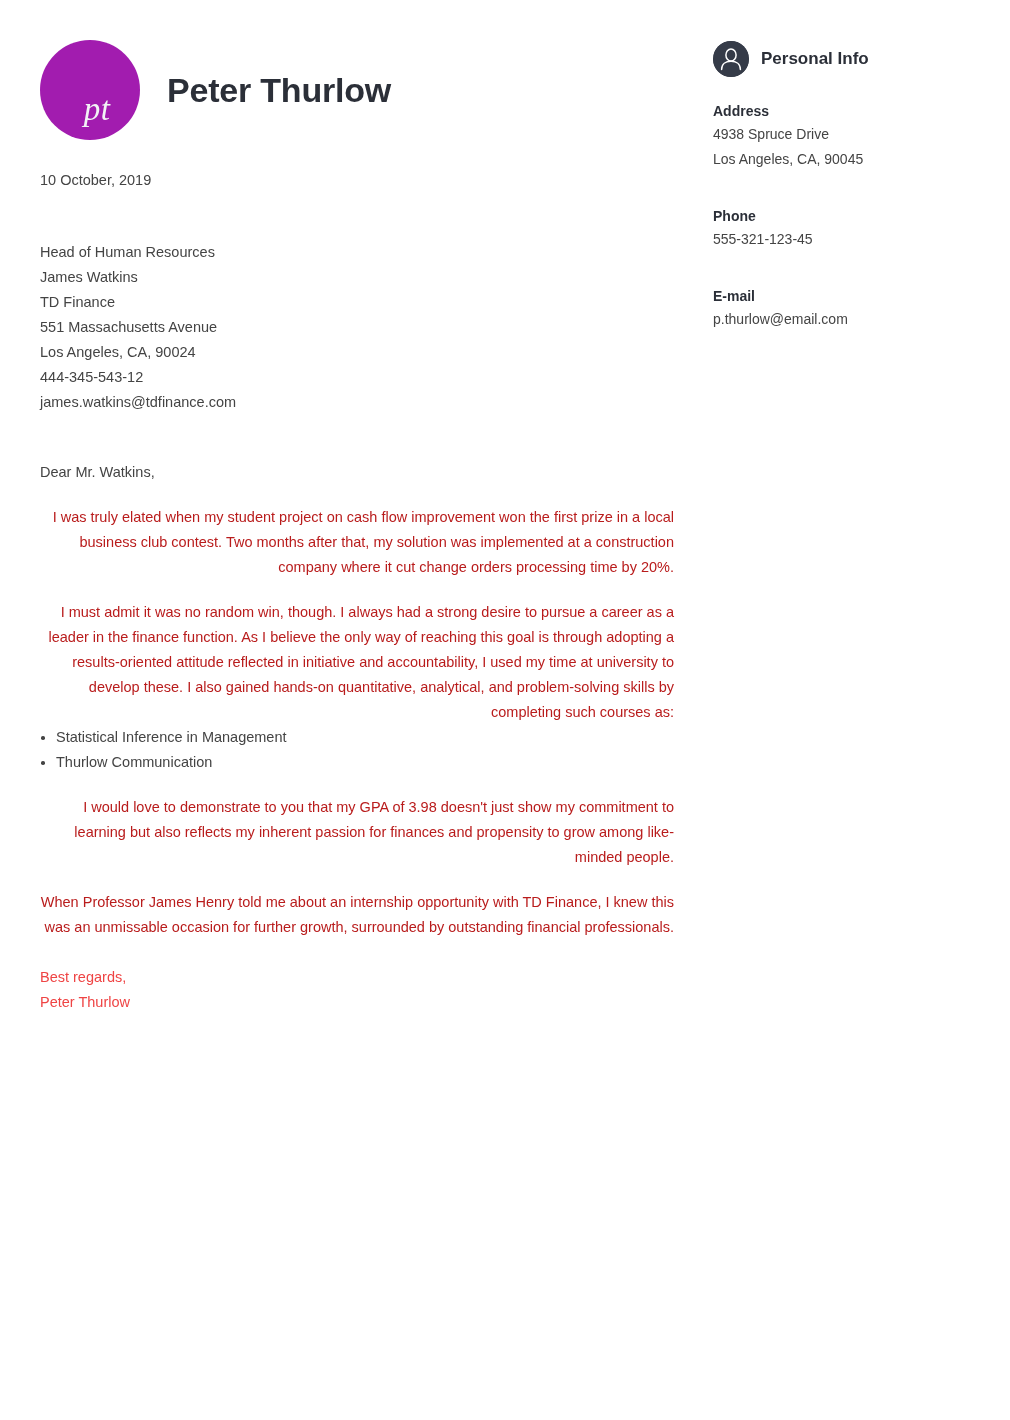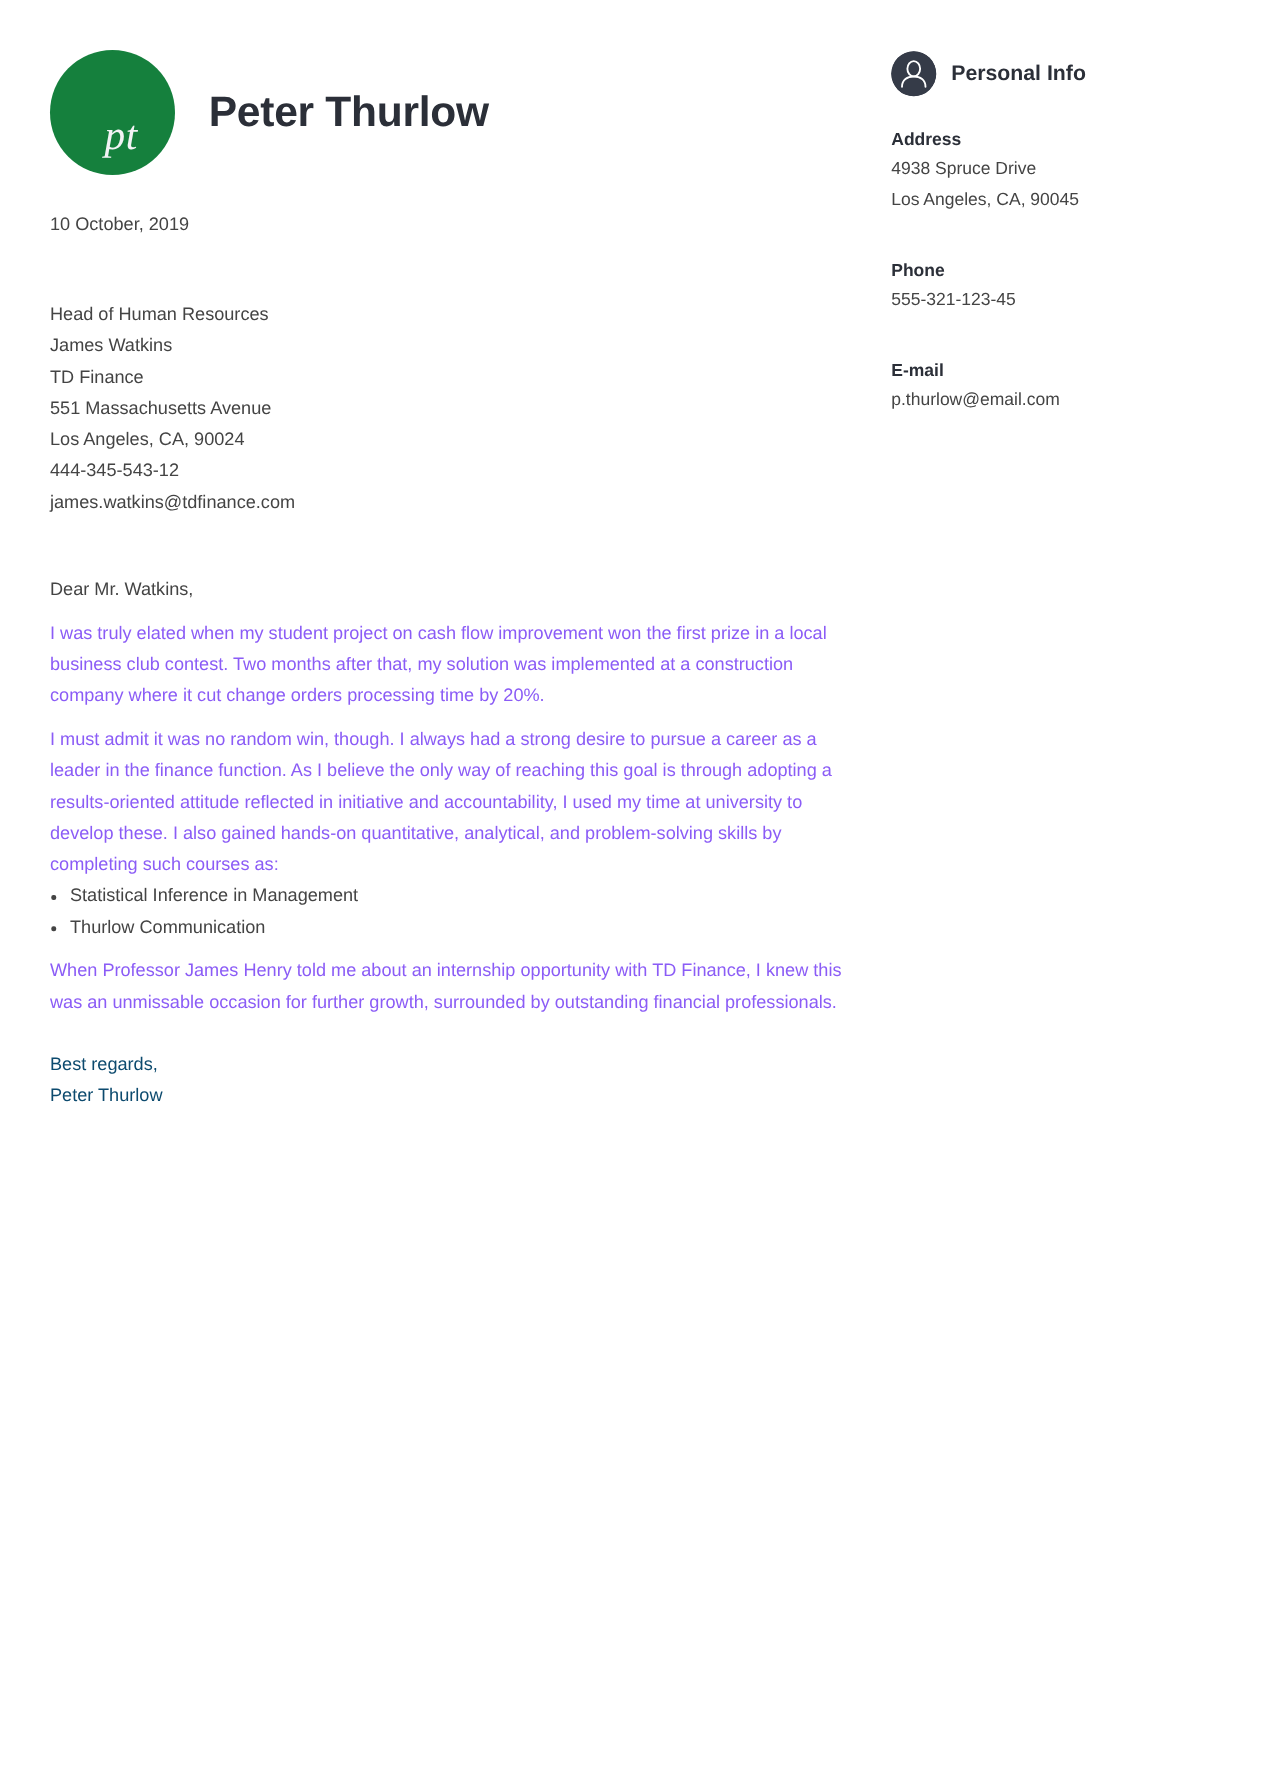--- a/index.html
+++ b/index.html
@@ -31,21 +31,21 @@
     top: 40px;
     width: 632px;
     height: 100px;
     display: flex;
     align-items: center;
   }
   .avatar {
     width: 100px;
     height: 100px;
     border-radius: 50%;
-    background: #15803d;
+    background: #a21caf;
     position: relative;
     flex: 0 0 auto;
   }
   .avatar-monogram {
     position: absolute;
     left: 0;
     right: 0;
     bottom: 14px;
     text-align: center;
     font-family: "Liberation Serif", serif;
@@ -85,25 +85,25 @@
     line-height: 25px;
     color: #444444;
   }
   .salutation {
     margin-top: 45px;
     font-size: 14.5px;
     line-height: 25px;
     color: #444444;
   }
   .body-paragraph {
-    margin-top: 10px;
-    font-size: 14.5px;
-    line-height: 25px;
-    color: #8b5cf6;
-    text-align: left;
+    margin-top: 20px;
+    font-size: 14.5px;
+    line-height: 25px;
+    color: #b91c1c;
+    text-align: right;
   }
   .bullet-list {
     list-style: none;
     margin: 0;
     padding: 0;
   }
   .bullet-item {
     font-size: 14.5px;
     line-height: 25px;
     color: #444444;
@@ -119,21 +119,21 @@
     height: 3.5px;
     border-radius: 50%;
     background: #444444;
   }
   .signoff {
     margin-top: 25px;
   }
   .signoff-line {
     font-size: 14.5px;
     line-height: 25px;
-    color: #0c4a6e;
+    color: #ef4444;
   }
 
   
   .sidebar {
     position: absolute;
     left: 713px;
     top: 40px;
     width: 260px;
   }
   .sidebar-heading {
@@ -204,20 +204,21 @@
 
     <div class="body-paragraph">I was truly elated when my student project on cash flow improvement won the first prize in a local business club contest. Two months after that, my solution was implemented at a construction company where it cut change orders processing time by 20%.</div>
 
     <div class="body-paragraph">I must admit it was no random win, though. I always had a strong desire to pursue a career as a leader in the finance function. As I believe the only way of reaching this goal is through adopting a results-oriented attitude reflected in initiative and accountability, I used my time at university to develop these. I also gained hands-on quantitative, analytical, and problem-solving skills by completing such courses as:</div>
 
     <ul class="bullet-list">
       <li class="bullet-item">Statistical Inference in Management</li>
       <li class="bullet-item">Thurlow Communication</li>
     </ul>
 
+    <div class="body-paragraph">I would love to demonstrate to you that my GPA of 3.98 doesn't just show my commitment to learning but also reflects my inherent passion for finances and propensity to grow among like-minded people.</div>
 
     <div class="body-paragraph">When Professor James Henry told me about an internship opportunity with TD Finance, I knew this was an unmissable occasion for further growth, surrounded by outstanding financial professionals.</div>
 
 
     <div class="signoff">
       <div class="signoff-line">Best regards,</div>
       <div class="signoff-line">Peter Thurlow</div>
     </div>
 
   </div>

